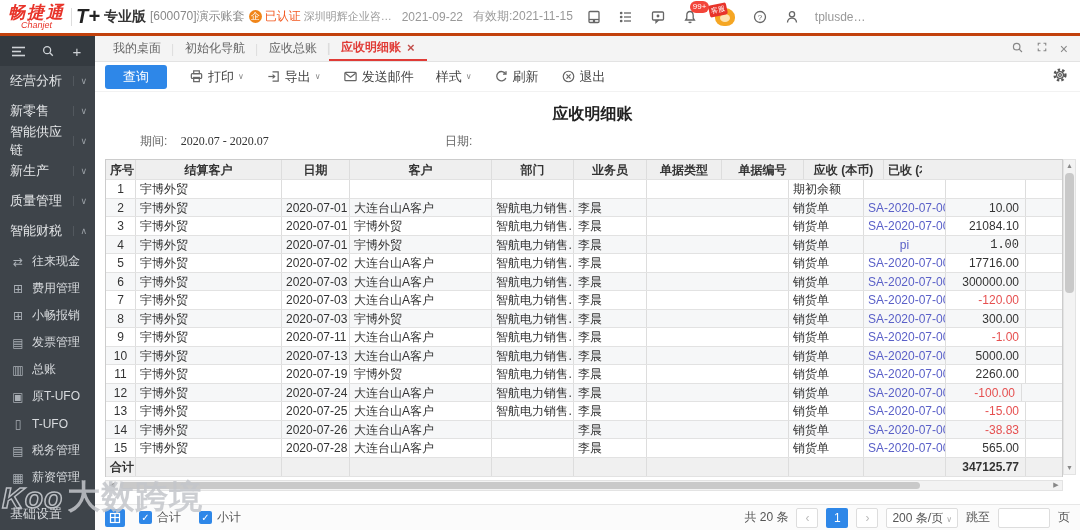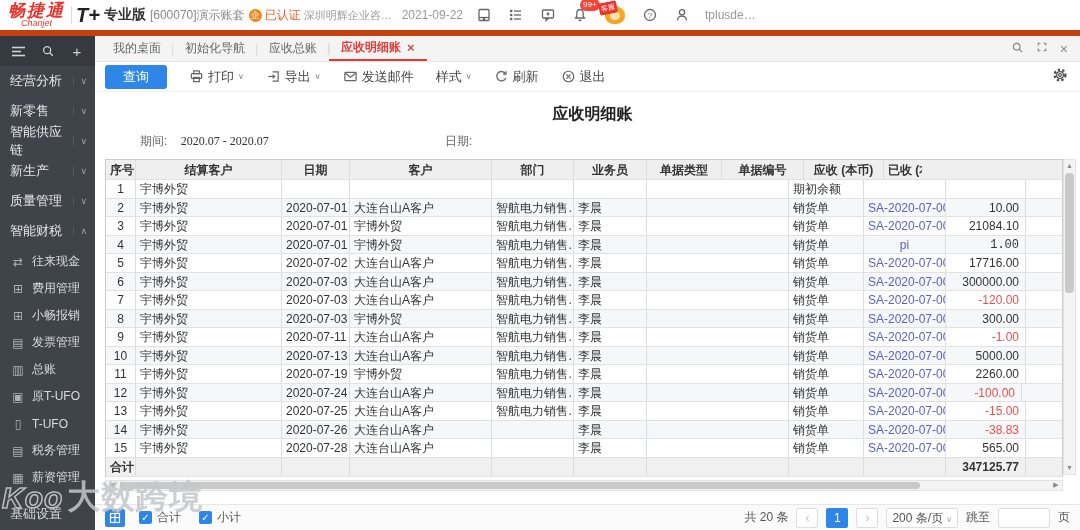--- a/index.html
+++ b/index.html
@@ -1,21 +1,21 @@
 <!DOCTYPE html>
 <html><head>
 <meta charset="utf-8">
 <style>
   * { box-sizing: border-box; margin: 0; padding: 0; }
   html,body { width:1080px; height:530px; overflow:hidden; }
   body { font-family:"Liberation Sans","DejaVu Sans",sans-serif; font-size:12px; color:#333; background:#fff; }
   .app { position:relative; width:1080px; height:530px; overflow:hidden; }
 
   
-  .topbar { height:36px; background:#fff; border-bottom:6px solid #c2410c; display:flex; align-items:center; padding:0 16px 0 8px; gap:4px; }
+  .topbar { height:36px; background:#fff; border-bottom:3px solid #c2410c; display:flex; align-items:center; padding:0 16px 0 8px; gap:4px; }
   .logo { display:flex; flex-direction:column; line-height:1; align-items:center; margin-right:2px; }
   .logo .brand { color:#e8342a; font-weight:bold; font-size:17px; font-style:italic; letter-spacing:2px; }
   .logo .brand-sub { color:#e8342a; font-size:9px; font-style:italic; }
   .topbar .vdiv { width:1px; height:18px; background:#ddd; }
   .product { font-size:20px; font-weight:bold; color:#222; font-style:italic; }
   .edition { font-size:14px; font-weight:bold; color:#333; }
   .acct { color:#888; font-size:12px; }
   .cert { display:flex; align-items:center; gap:3px; }
   .cert-ico { width:13px; height:13px; border-radius:50%; background:#f08519; color:#fff; font-size:9px; display:flex; align-items:center; justify-content:center; }
   .cert-txt { color:#f25a22; font-size:12px; }
@@ -126,20 +126,21 @@
     <div class="vdiv"></div>
     <span class="product">T+</span>
     <span class="edition">专业版</span>
     <span class="acct">[600070]演示账套</span>
     <div class="cert">
       <span class="cert-ico">企</span>
       <span class="cert-txt">已认证</span>
       <span class="company">深圳明辉企业咨…</span>
     </div>
     <span class="hdr-date">2021-09-22</span>
+    <span class="hdr-date">有效期:2021-11-15</span>
 
 
     <div class="hdr-icons">
       <span class="hicon">
         <svg width="16" height="16" viewBox="0 0 16 16" fill="none" stroke="#666" stroke-width="1.3">
             <rect x="3" y="2.5" width="10" height="11" rx="1"></rect>
             <line x1="3" y1="10.5" x2="13" y2="10.5"></line>
             <circle cx="8" cy="12" r="0.6" fill="#666"></circle>
           </svg>
       </span>

